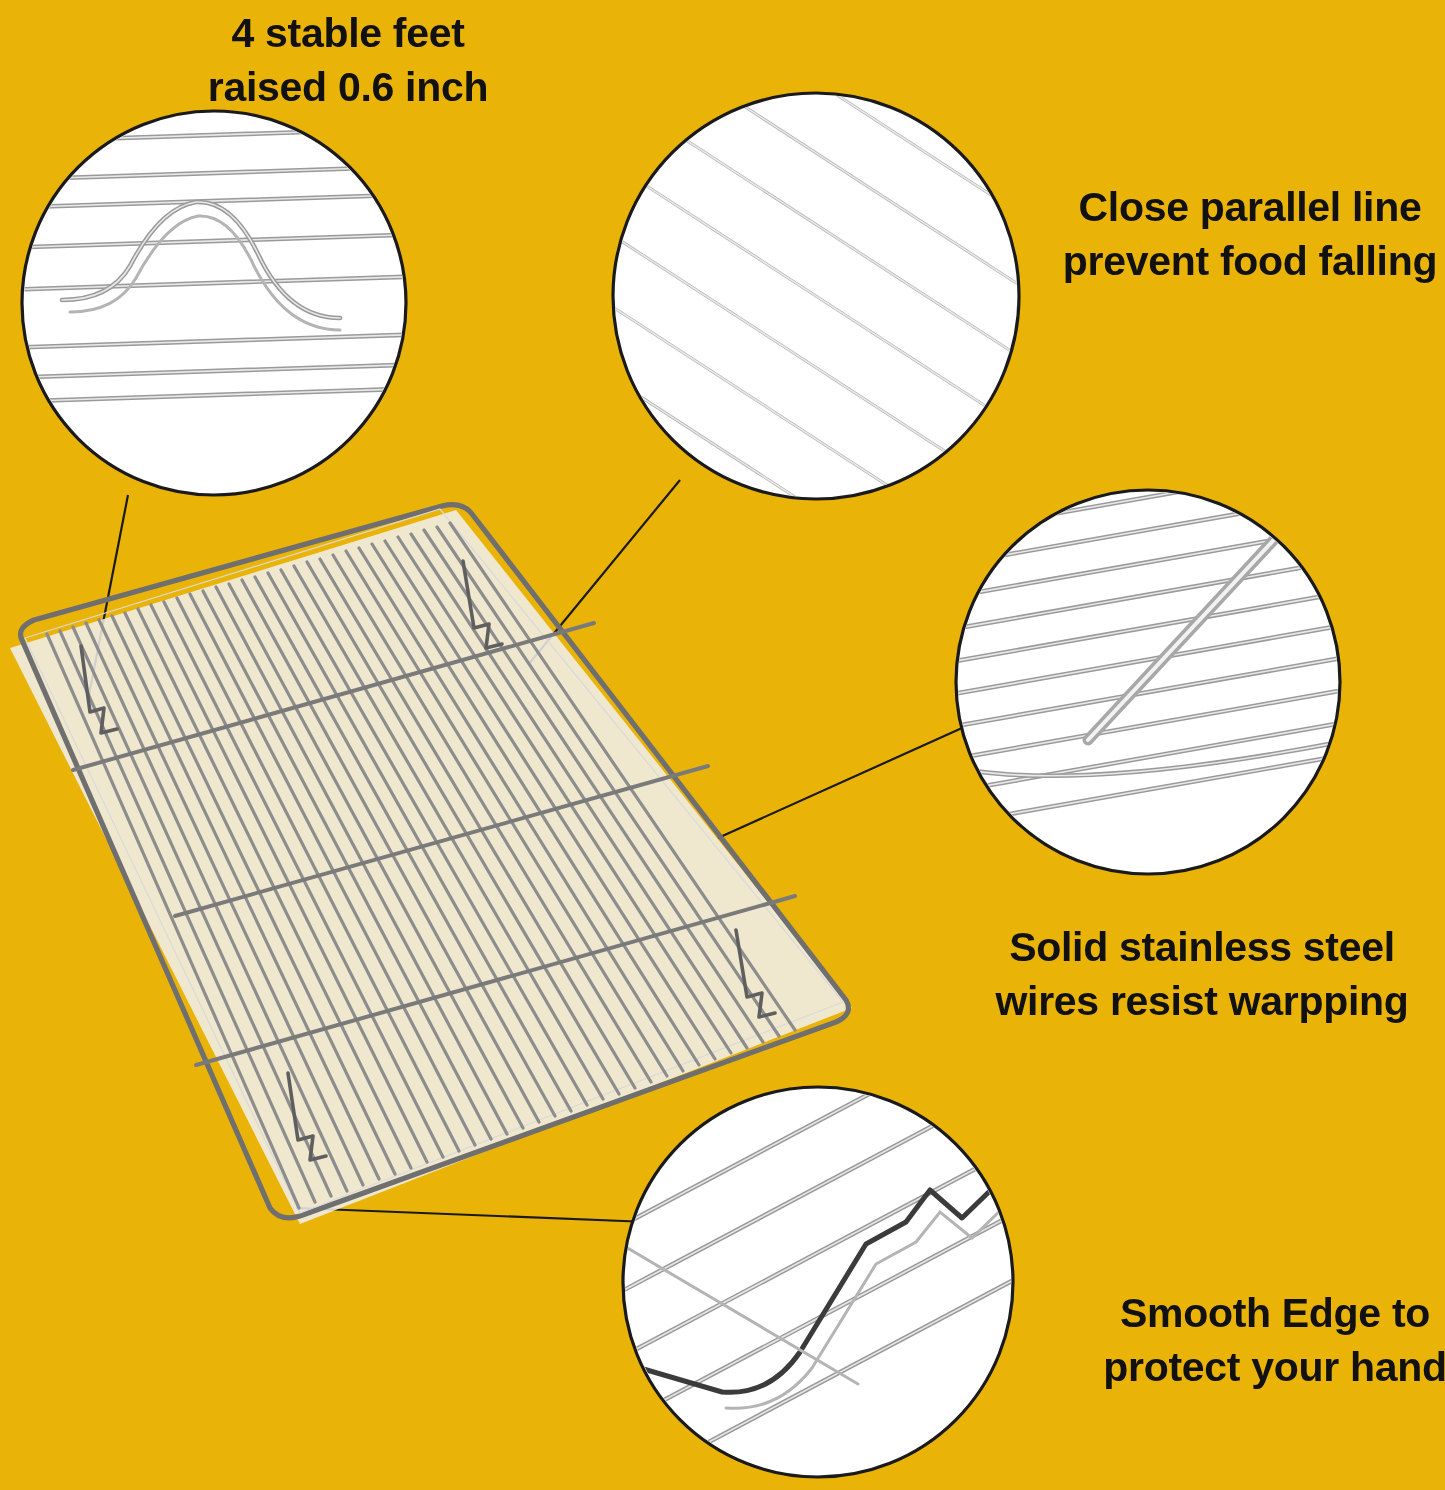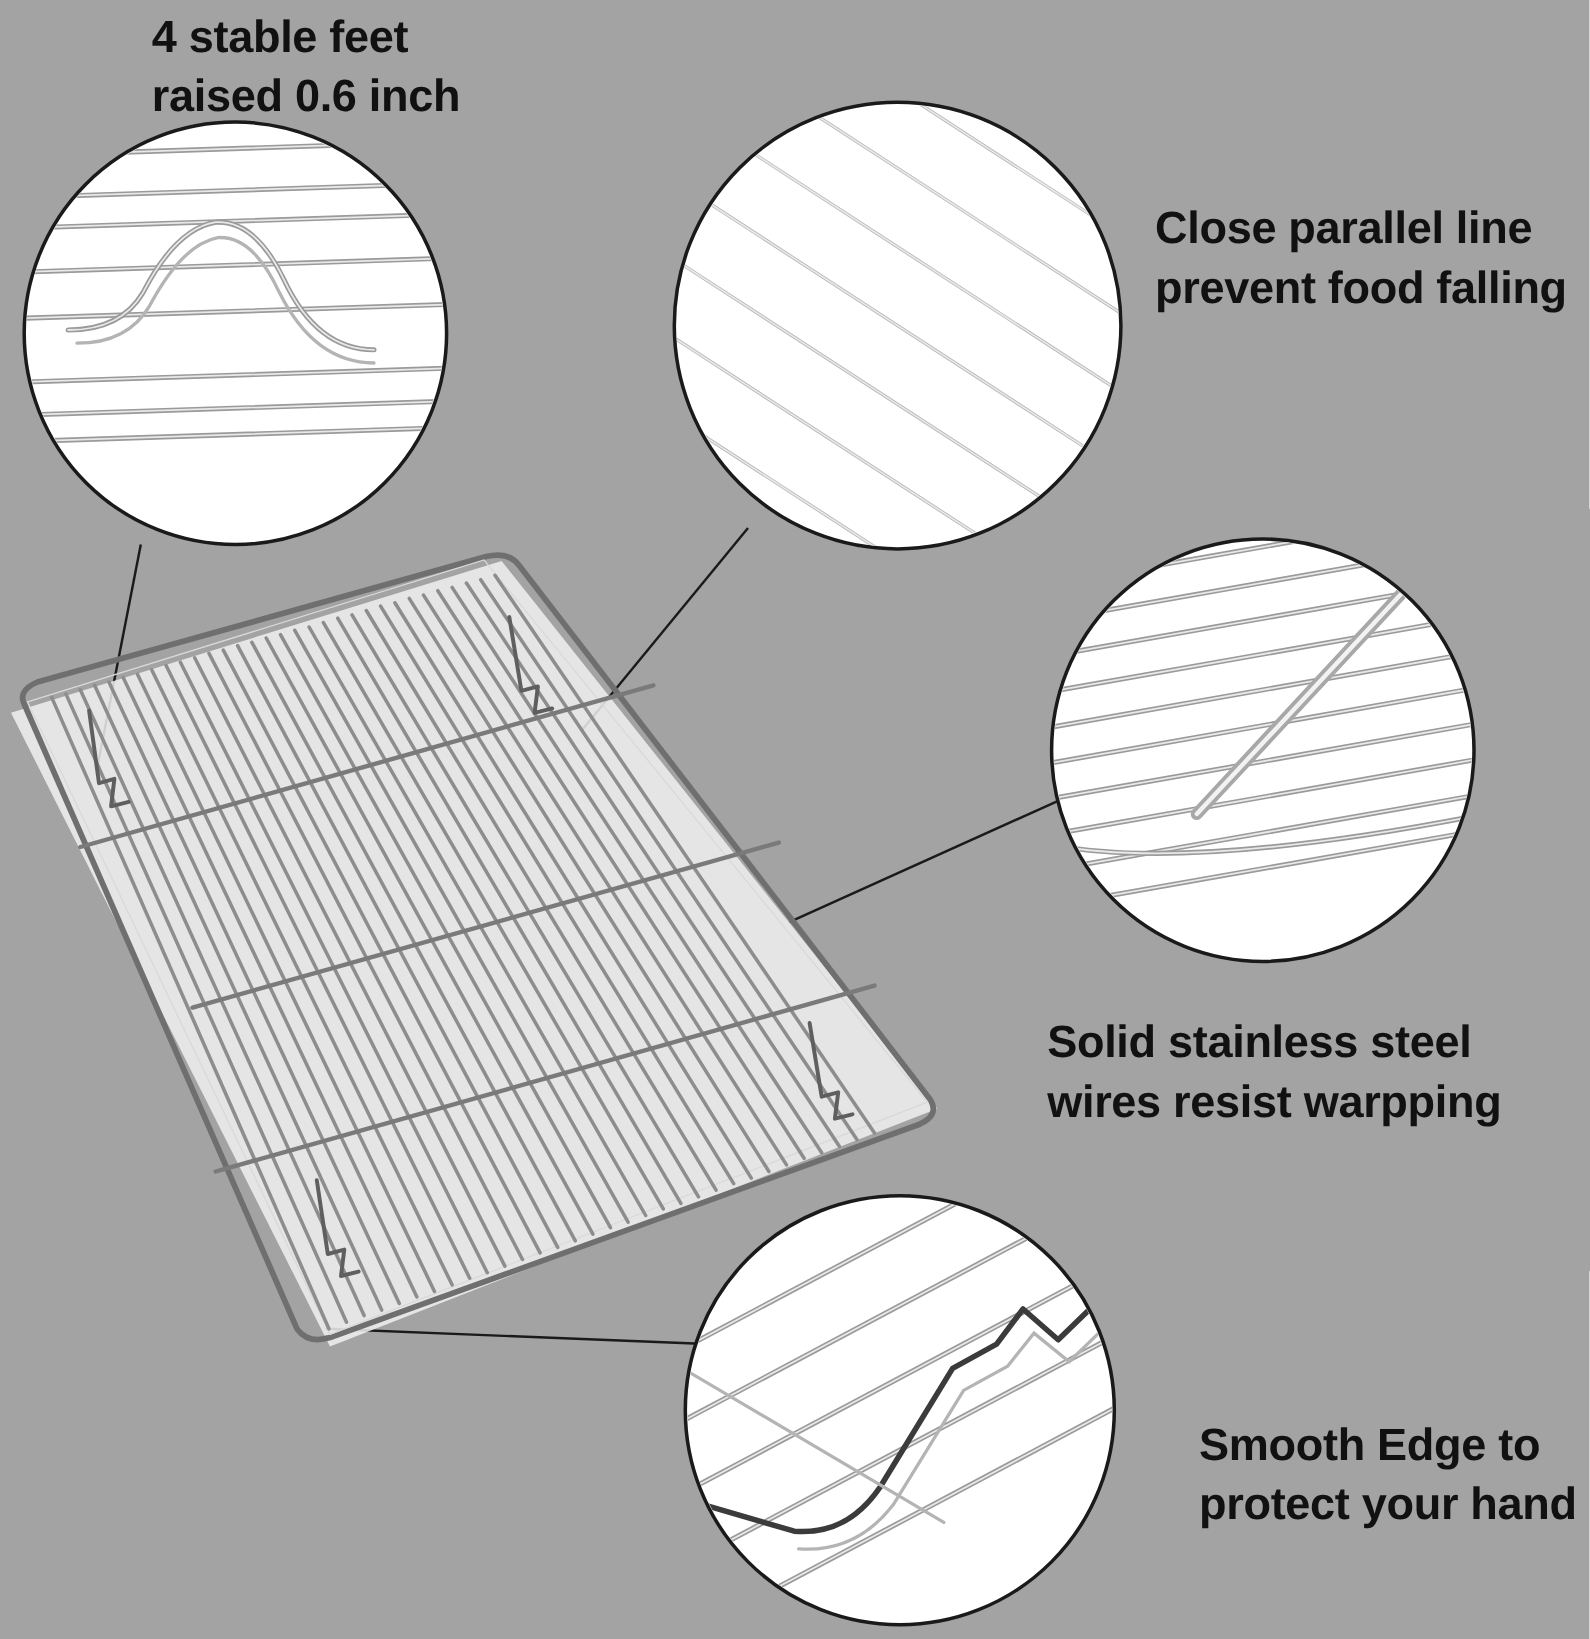--- a/index.html
+++ b/index.html
@@ -7,22 +7,23 @@
     padding: 0;
     background: #ffffff;
   }
   body {
     font-family: "Liberation Sans", sans-serif;
   }
   #page {
     position: relative;
     width: 1445px;
     height: 1490px;
-    background: #a3a3a3;
+    background: #eab308;
     overflow: hidden;
+    text-align: center;
   }
   .callout-text {
     position: absolute;
     font-family: "Liberation Sans", sans-serif;
     font-weight: bold;
     font-size: 41px;
     line-height: 1.32;
     color: #111111;
     letter-spacing: -0.3px;
     white-space: pre-line;

